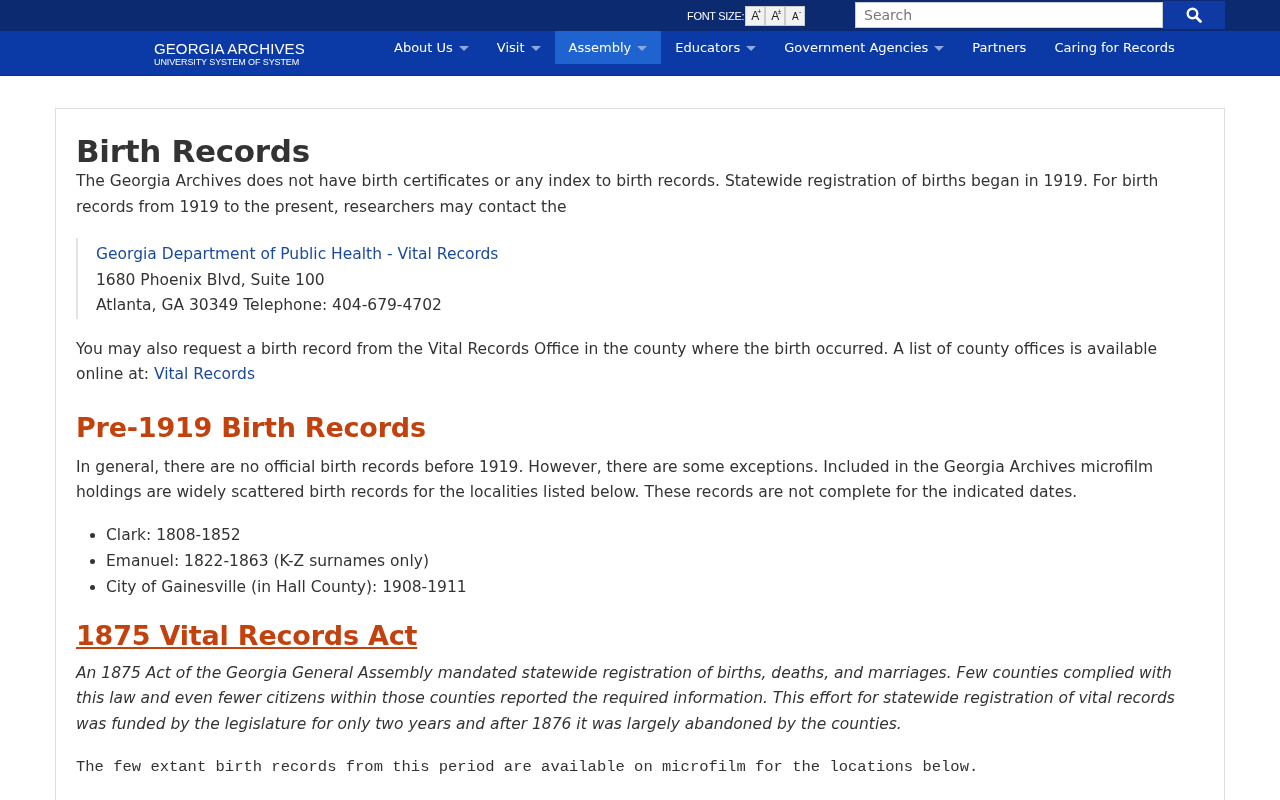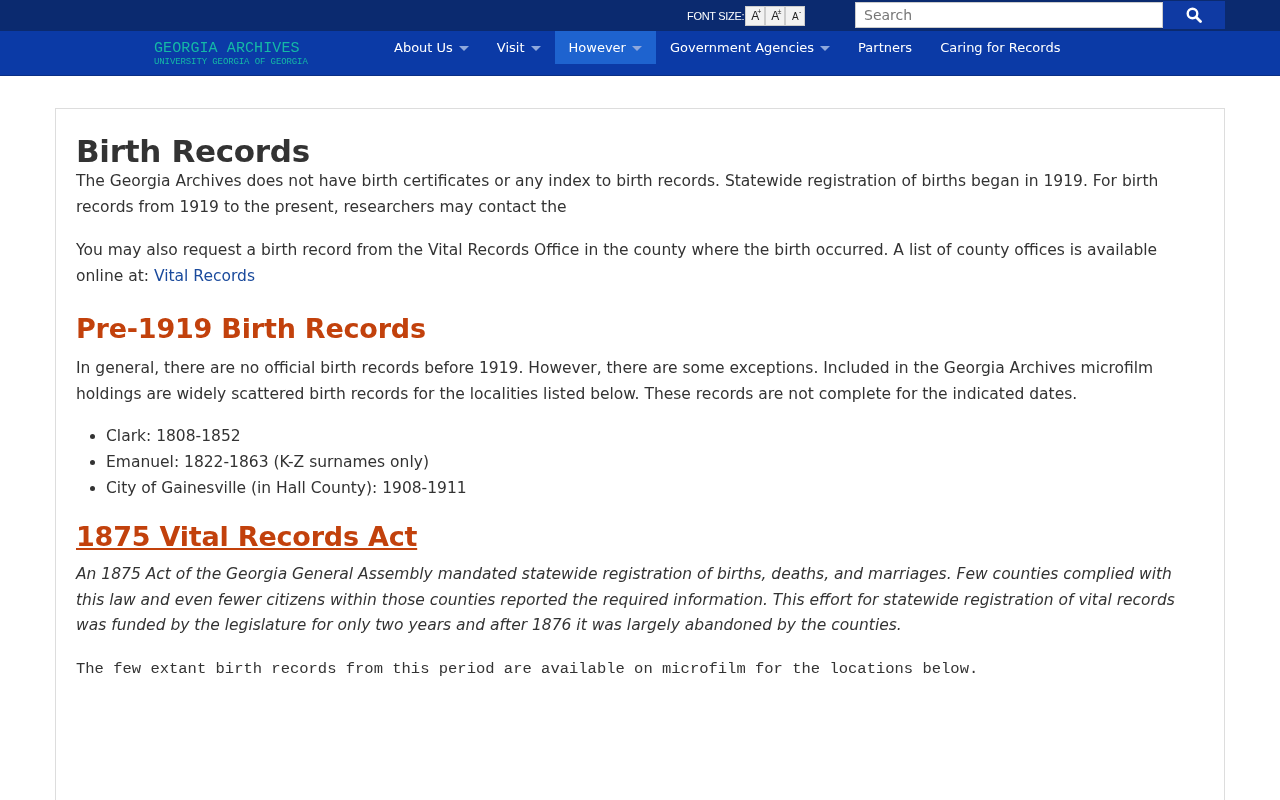--- a/index.html
+++ b/index.html
@@ -9,21 +9,21 @@
     .utility-bar { height: 31px; background: #0b2a6f; position: relative; }
     .font-size-group { position: absolute; left: 687px; top: 6px; display: flex; align-items: center; }
     .font-size-label { color: #fff; font-size: 11px; font-family: "Liberation Sans", sans-serif; letter-spacing: -0.3px; margin-right: 1px; }
     .fs-btn { width: 20px; height: 20px; background: #f2f2f2; border: 1px solid #ccc; color: #222; font-size: 12px; display: flex; align-items: center; justify-content: center; font-family: "Liberation Sans", sans-serif; position: relative; }
     .fs-btn sup { font-size: 7px; position: absolute; top: 1px; right: 3px; }
     .search-input { position: absolute; left: 855px; top: 2px; width: 308px; height: 26px; border: 1px solid #ccc; background: #fff; padding: 0 8px; font-size: 14px; color: #666; font-family: "DejaVu Sans", sans-serif; }
     .search-input::placeholder { color: #777; }
     .search-btn { position: absolute; left: 1163px; top: 1px; width: 62px; height: 28px; background: #0f3aa3; border: none; display: flex; align-items: center; justify-content: center; }
 
     .main-nav { height: 45px; background: #0b3aa6; position: relative; border-bottom: 1px solid #0a2f85; }
-    .logo { position: absolute; left: 154px; top: 10px; color: #14b8a6; font-family: Liberation Mono, monospace; line-height: 1; }
+    .logo { position: absolute; left: 154px; top: 10px; color: #ffffff; font-family: Liberation Sans, sans-serif; line-height: 1; }
     .logo-title { font-size: 15px; letter-spacing: 0.1px; }
     .logo-sub { font-size: 9px; margin-top: 2px; letter-spacing: -0.1px; }
     .nav-items { position: absolute; left: 380px; top: 0; height: 45px; display: flex; }
     .nav-item { height: 33px; display: flex; align-items: center; padding: 0 14px; color: #fff; font-size: 13px; cursor: pointer; text-align: right; }
     .nav-item.active { background: #1e63cf; }
     .caret { display: inline-block; width: 0; height: 0; border-left: 5px solid transparent; border-right: 5px solid transparent; border-top: 5px solid #8fa8dc; margin-left: 6px; margin-top: 1px; }
 
     .content-card { position: absolute; left: 55px; top: 108px; width: 1170px; height: 720px; border: 1px solid #ddd; border-bottom: none; padding: 0 20px; }
     h1 { font-size: 31px; font-weight: bold; color: #333; margin-top: 24px; letter-spacing: -0.3px; }
     p { font-size: 15.5px; line-height: 25.5px; color: #333; }
@@ -64,51 +64,60 @@
     <svg width="16" height="16" viewBox="0 0 16 16">
         <circle cx="6.5" cy="6.5" r="4.8" fill="none" stroke="#fff" stroke-width="2.4"></circle>
         <line x1="10" y1="10" x2="14.5" y2="14.5" stroke="#fff" stroke-width="2.8" stroke-linecap="round"></line>
       </svg>
   </button>
 </div>
 
 <nav class="main-nav">
   <div class="logo">
     <div class="logo-title">GEORGIA ARCHIVES</div>
-    <div class="logo-sub">UNIVERSITY GEORGIA OF GEORGIA</div>
+    <div class="logo-sub">UNIVERSITY SYSTEM OF SYSTEM</div>
   </div>
   <div class="nav-items">
     <div class="nav-item">
         <span>About Us</span>
         <span class="caret"></span>
       </div>
     <div class="nav-item">
         <span>Visit</span>
         <span class="caret"></span>
       </div>
     <div class="nav-item active">
-        <span>However</span>
+        <span>Assembly</span>
+        <span class="caret"></span>
+      </div>
+    <div class="nav-item">
+        <span>Educators</span>
         <span class="caret"></span>
       </div>
     <div class="nav-item">
         <span>Government Agencies</span>
         <span class="caret"></span>
       </div>
     <div class="nav-item">
         <span>Partners</span>
       </div>
     <div class="nav-item">
         <span>Caring for Records</span>
       </div>
   </div>
 </nav>
 
 <main class="content-card">
   <h1>Birth Records</h1>
   <p class="intro">The Georgia Archives does not have birth certificates or any index to birth records. Statewide registration of births began in 1919. For birth records from 1919 to the present, researchers may contact the</p>
+  <blockquote>
+    <p><a href="#">Georgia Department of Public Health - Vital Records</a></p>
+    <p>1680 Phoenix Blvd, Suite 100</p>
+    <p>Atlanta, GA 30349 Telephone: 404-679-4702</p>
+  </blockquote>
   <p class="p2"><span>You may also request a birth record from the Vital Records Office in the county where the birth occurred. A list of county offices is available online at:</span> <a href="#">Vital Records</a></p>
 
   <h2>Pre-1919 Birth Records</h2>
   <p class="p3">In general, there are no official birth records before 1919. However, there are some exceptions. Included in the Georgia Archives microfilm holdings are widely scattered birth records for the localities listed below. These records are not complete for the indicated dates.</p>
   <ul>
     <li>Clark: 1808-1852</li>
     <li>Emanuel: 1822-1863 (K-Z surnames only)</li>
     <li>City of Gainesville (in Hall County): 1908-1911</li>
   </ul>
 

